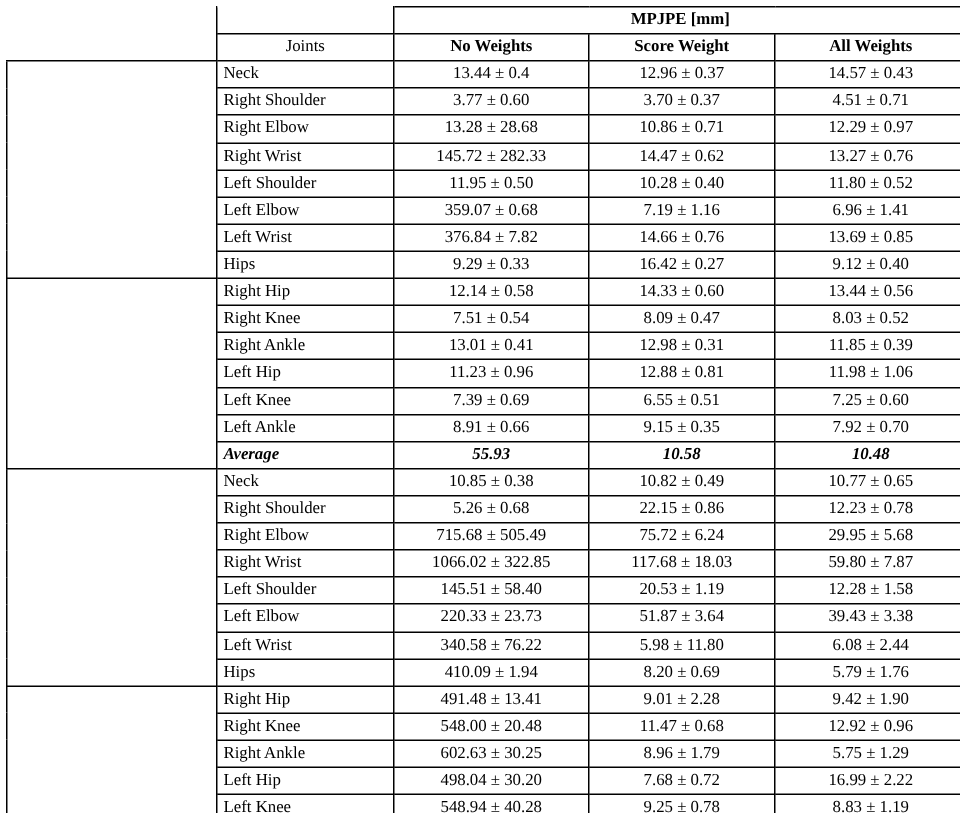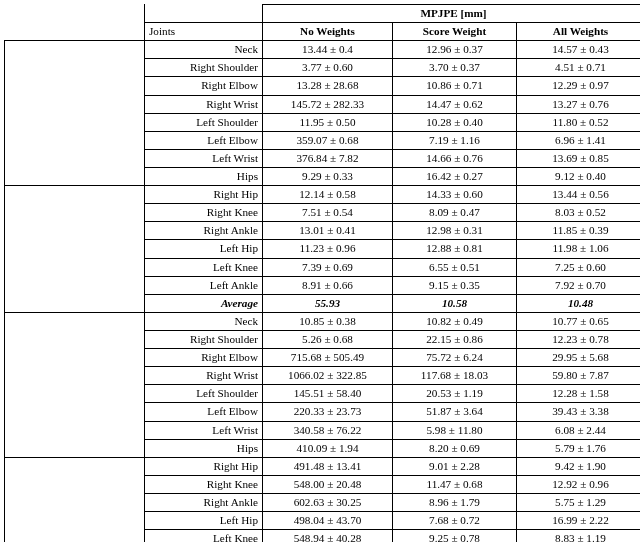--- a/index.html
+++ b/index.html
@@ -24,21 +24,21 @@
     border: 1px solid #000;
     padding: 1px 4px;
     font-size: 11.2px;
     line-height: 1.35;
     vertical-align: middle;
   }
   th {
     font-weight: bold;
     text-align: center;
   }
-  .joint-col { text-align: right; font-weight: normal; }
+  .joint-col { text-align: left; font-weight: normal; }
   .num { text-align: center; white-space: nowrap; }
   .bold { font-weight: bold; font-style: italic; }
   .imgcell {
     padding: 0;
     text-align: center;
     vertical-align: middle;
     background: #fff;
   }
   .sim {
     position: relative;
@@ -77,21 +77,21 @@
         <col class="c3">
         <col class="c4">
   </colgroup>
   <tbody id="tbody">
         <tr>
           <td rowspan="2" class="imgcell" style="border-top:1px solid #fff;border-left:1px solid #fff;"></td>
           <td style="border-top:1px solid #fff;"></td>
           <th colspan="3">MPJPE [mm]</th>
         </tr>
         <tr>
-          <th class="joint-col" style="text-align:left">Joints</th>
+          <th class="joint-col" style="text-align:center">Joints</th>
           <th>No Weights</th>
           <th>Score Weight</th>
           <th>All Weights</th>
         </tr>
         <tr>
           <td rowspan="8" class="imgcell">
             <div class="sim nosky">
               <div class="sky"></div>
               <div class="floor"></div>
             </div>
@@ -264,21 +264,21 @@
           <td class="num">12.92 ± 0.96</td>
         </tr>
         <tr>
           <td class="joint-col">Right Ankle</td>
           <td class="num">602.63 ± 30.25</td>
           <td class="num">8.96 ± 1.79</td>
           <td class="num">5.75 ± 1.29</td>
         </tr>
         <tr>
           <td class="joint-col">Left Hip</td>
-          <td class="num">498.04 ± 43.70</td>
+          <td class="num">498.04 ± 30.20</td>
           <td class="num">7.68 ± 0.72</td>
           <td class="num">16.99 ± 2.22</td>
         </tr>
         <tr>
           <td class="joint-col">Left Knee</td>
           <td class="num">548.94 ± 40.28</td>
           <td class="num">9.25 ± 0.78</td>
           <td class="num">8.83 ± 1.19</td>
         </tr>
       </tbody>

